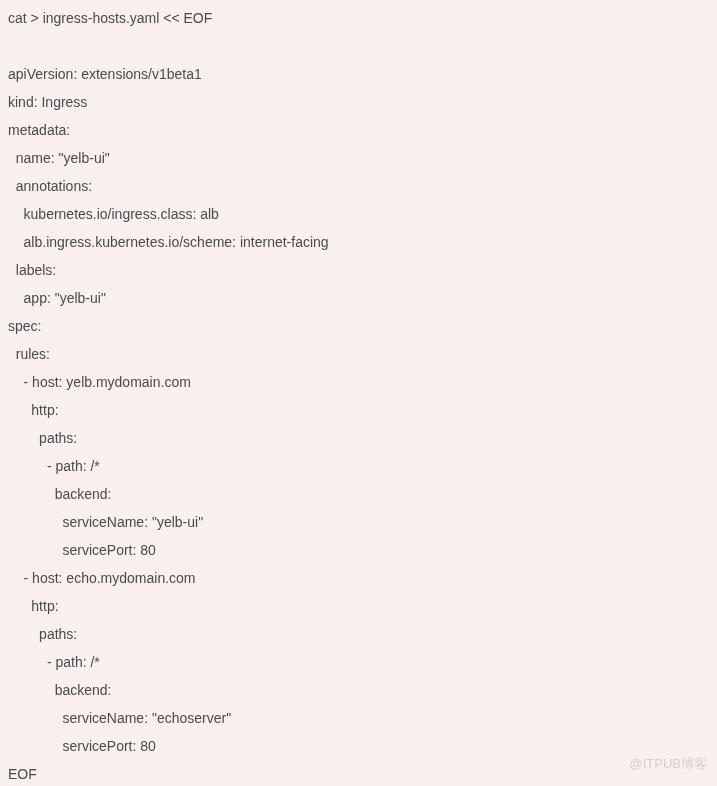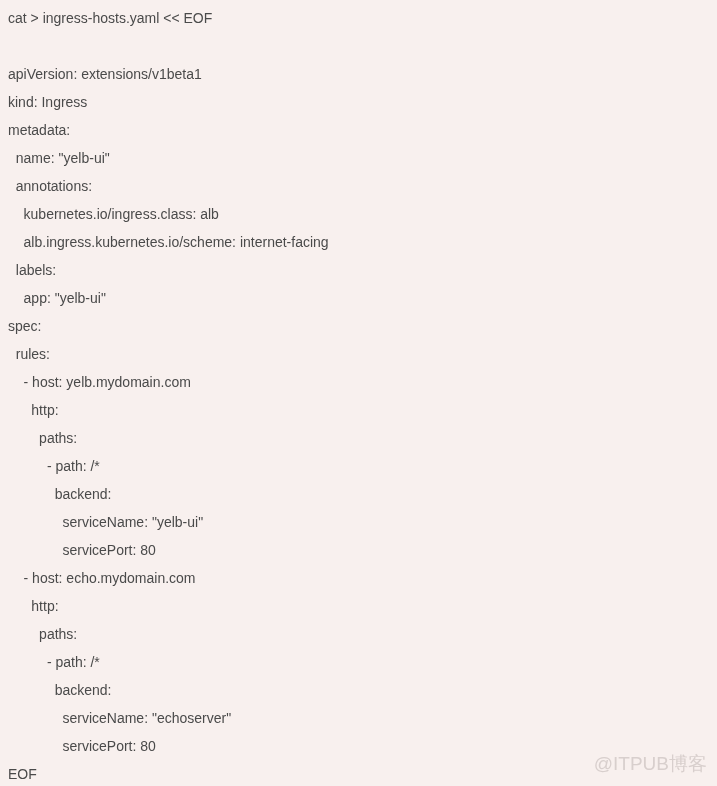--- a/index.html
+++ b/index.html
@@ -21,21 +21,21 @@
     }
     .code-block {
       white-space: pre;
       font-family: inherit;
     }
     .watermark {
       position: absolute;
       bottom: 8px;
       right: 10px;
       color: #d8cfcd;
-      font-size: 19px;
+      font-size: 13px;
       font-weight: 400;
     }
   </style>
 </head>
 <body>
 
 <div class="code-block">cat &gt; ingress-hosts.yaml &lt;&lt; EOF
 
 apiVersion: extensions/v1beta1
 kind: Ingress

